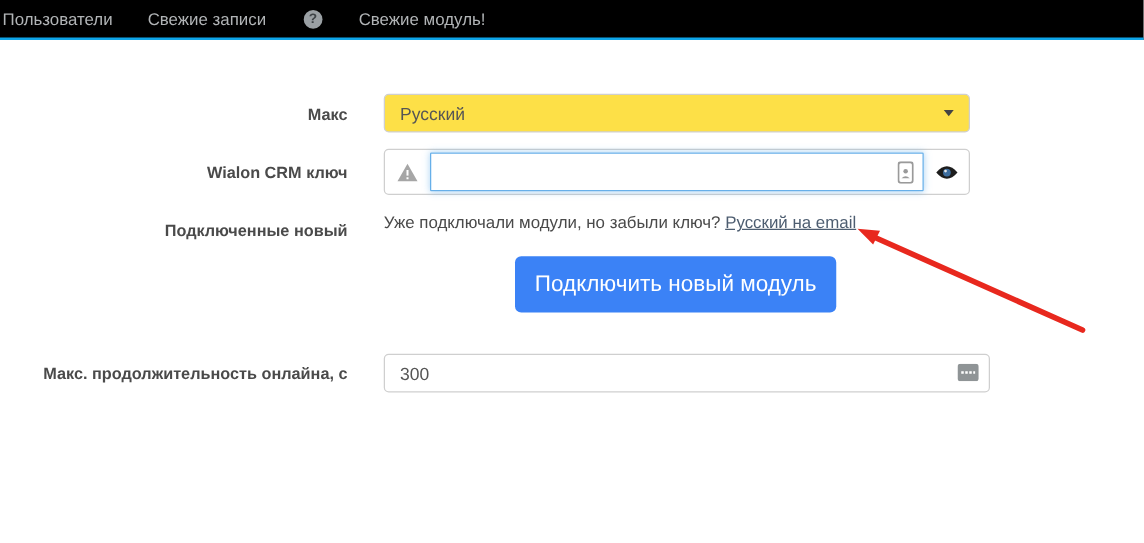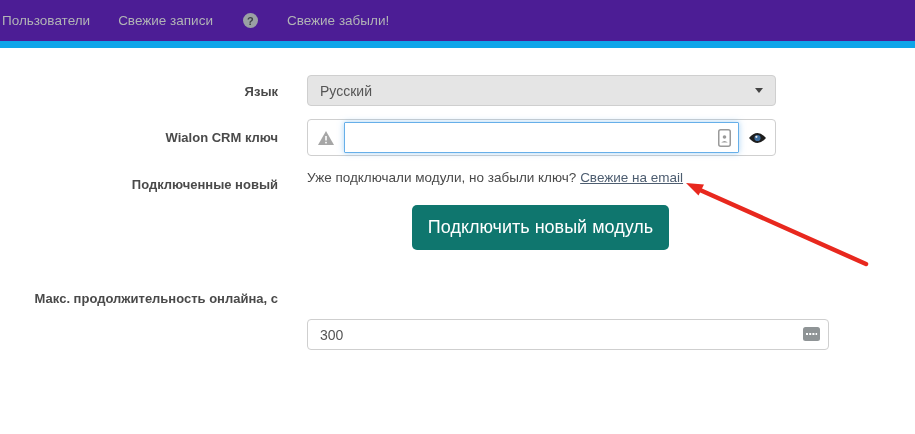--- a/index.html
+++ b/index.html
@@ -1,23 +1,23 @@
 <!DOCTYPE html>
 <html><head>
 <meta charset="utf-8">
 <style>
   * { margin: 0; padding: 0; box-sizing: border-box; }
   html, body { width: 915px; height: 434px; background: #fff; overflow: hidden; }
   body { font-family: "Liberation Sans", "DejaVu Sans", sans-serif; position: relative; }
 
   
   .topbar {
-    position: absolute; left: 0; top: 0; width: 915px; height: 48px;
-    background: #4c1d95; display: flex; align-items: center;
-    border-bottom: 7px solid #0ea5e9;
+    position: absolute; left: 0; top: 0; width: 915px; height: 32px;
+    background: #000000; display: flex; align-items: center;
+    border-bottom: 2px solid #0ea5e9;
   }
   .topbar-item {
     color: #b1b4b6; font-size: 13.5px; cursor: pointer; white-space: nowrap;
   }
   .topbar-item.first { margin-left: 2px; }
   .topbar-item.second { margin-left: 28px; }
   .topbar-item.news { margin-left: 29px; }
   .help-icon {
     margin-left: 30px; width: 15px; height: 15px; border-radius: 50%;
     background: #9aa0a4; color: #3e4347; font-size: 11px; font-weight: bold;
@@ -29,21 +29,21 @@
     position: absolute; right: 637px; text-align: right;
     font-size: 13px; font-weight: bold; color: #4a4a4a; white-space: nowrap;
   }
   .lbl-language { top: 84px; }
   .lbl-crm { top: 130px; }
   .lbl-modules { top: 177px; }
   .lbl-maxonline { top: 291px; margin-left: 22px; }
 
   .select-box {
     position: absolute; left: 307px; top: 75px; width: 469px; height: 31px;
-    border: 1px solid #cfcfcf; border-radius: 4px; background: #e5e5e5;
+    border: 1px solid #cfcfcf; border-radius: 4px; background: #fde047;
     display: flex; align-items: center; padding: 0 12px; cursor: pointer;
   }
   .select-box .value { font-size: 14px; color: #555; flex: 1; }
   .caret-down {
     width: 0; height: 0; border-left: 4px solid transparent;
     border-right: 4px solid transparent; border-top: 5px solid #444;
   }
 
   .crm-group {
     position: absolute; left: 307px; top: 119px; width: 469px; height: 37px;
@@ -66,51 +66,51 @@
   .eye-wrap { flex: 1; display: flex; align-items: center; justify-content: center; cursor: pointer; }
 
   .hint-row {
     position: absolute; left: 307px; top: 170px; font-size: 13.5px; color: #4a4a4a;
     white-space: nowrap;
   }
   .hint-link { color: #4d5d70; text-decoration: underline; cursor: pointer; }
 
   .green-btn {
     position: absolute; left: 412px; top: 205px; width: 257px; height: 45px;
-    background: #0f766e; border: none; border-radius: 5px; cursor: pointer;
+    background: #3b82f6; border: none; border-radius: 5px; cursor: pointer;
     color: #fff; font-size: 18px; font-family: "Liberation Sans", sans-serif;
     display: flex; align-items: center; justify-content: center;
   }
 
   .maxonline-wrap {
-    position: absolute; left: 307px; top: 283px; width: 522px; height: 31px; margin-top: 36px;
+    position: absolute; left: 307px; top: 283px; width: 485px; height: 31px;
   }
   .maxonline-input {
     width: 100%; height: 100%; border: 1px solid #cfcfcf; border-radius: 4px;
     padding: 0 30px 0 12px; font-size: 14px; color: #555; outline: none;
     font-family: "Liberation Sans", sans-serif;
   }
   .keyboard-icon { position: absolute; right: 9px; top: 8px; cursor: pointer; }
 
   .arrow-overlay {
     position: absolute; left: 0; top: 0; width: 915px; height: 434px;
     pointer-events: none;
   }
 </style>
 </head>
 <body>
 
 <div class="topbar">
   <span class="topbar-item first">Пользователи</span>
   <span class="topbar-item second">Свежие записи</span>
   <span class="help-icon">?</span>
-  <span class="topbar-item news">Свежие забыли!</span>
+  <span class="topbar-item news">Свежие модуль!</span>
 </div>
 
-<div class="form-label lbl-language">Язык</div>
+<div class="form-label lbl-language">Макс</div>
 <div class="form-label lbl-crm">Wialon CRM ключ</div>
 <div class="form-label lbl-modules">Подключенные новый</div>
 <div class="form-label lbl-maxonline">Макс. продолжительность онлайна, с</div>
 
 <div class="select-box">
   <span class="value">Русский</span>
   <span class="caret-down"></span>
 </div>
 
 <div class="crm-group">
@@ -135,21 +135,21 @@
     <svg width="19" height="12" viewBox="0 0 19 12">
       <path d="M1 6 Q9.5 -4 18 6 Q9.5 16 1 6 Z" fill="#1d1d1d"></path>
       <circle cx="9.5" cy="6" r="3.1" fill="#3d6d9e"></circle>
       <circle cx="8.4" cy="4.8" r="1.1" fill="#e8e8e8"></circle>
     </svg>
   </span>
 </div>
 
 <div class="hint-row">
   <span>Уже подключали модули, но забыли ключ?</span>
-  <a class="hint-link">Свежие на email</a>
+  <a class="hint-link">Русский на email</a>
 </div>
 
 <button class="green-btn">Подключить новый модуль</button>
 
 <div class="maxonline-wrap">
   <input class="maxonline-input" type="text" value="300" style="">
   <span class="keyboard-icon">
     <svg width="17" height="14" viewBox="0 0 17 14">
       <rect x="0" y="0" width="17" height="14" rx="2.5" fill="#8f9496"></rect>
       <rect x="3" y="6" width="2" height="2" fill="#ffffff"></rect>

